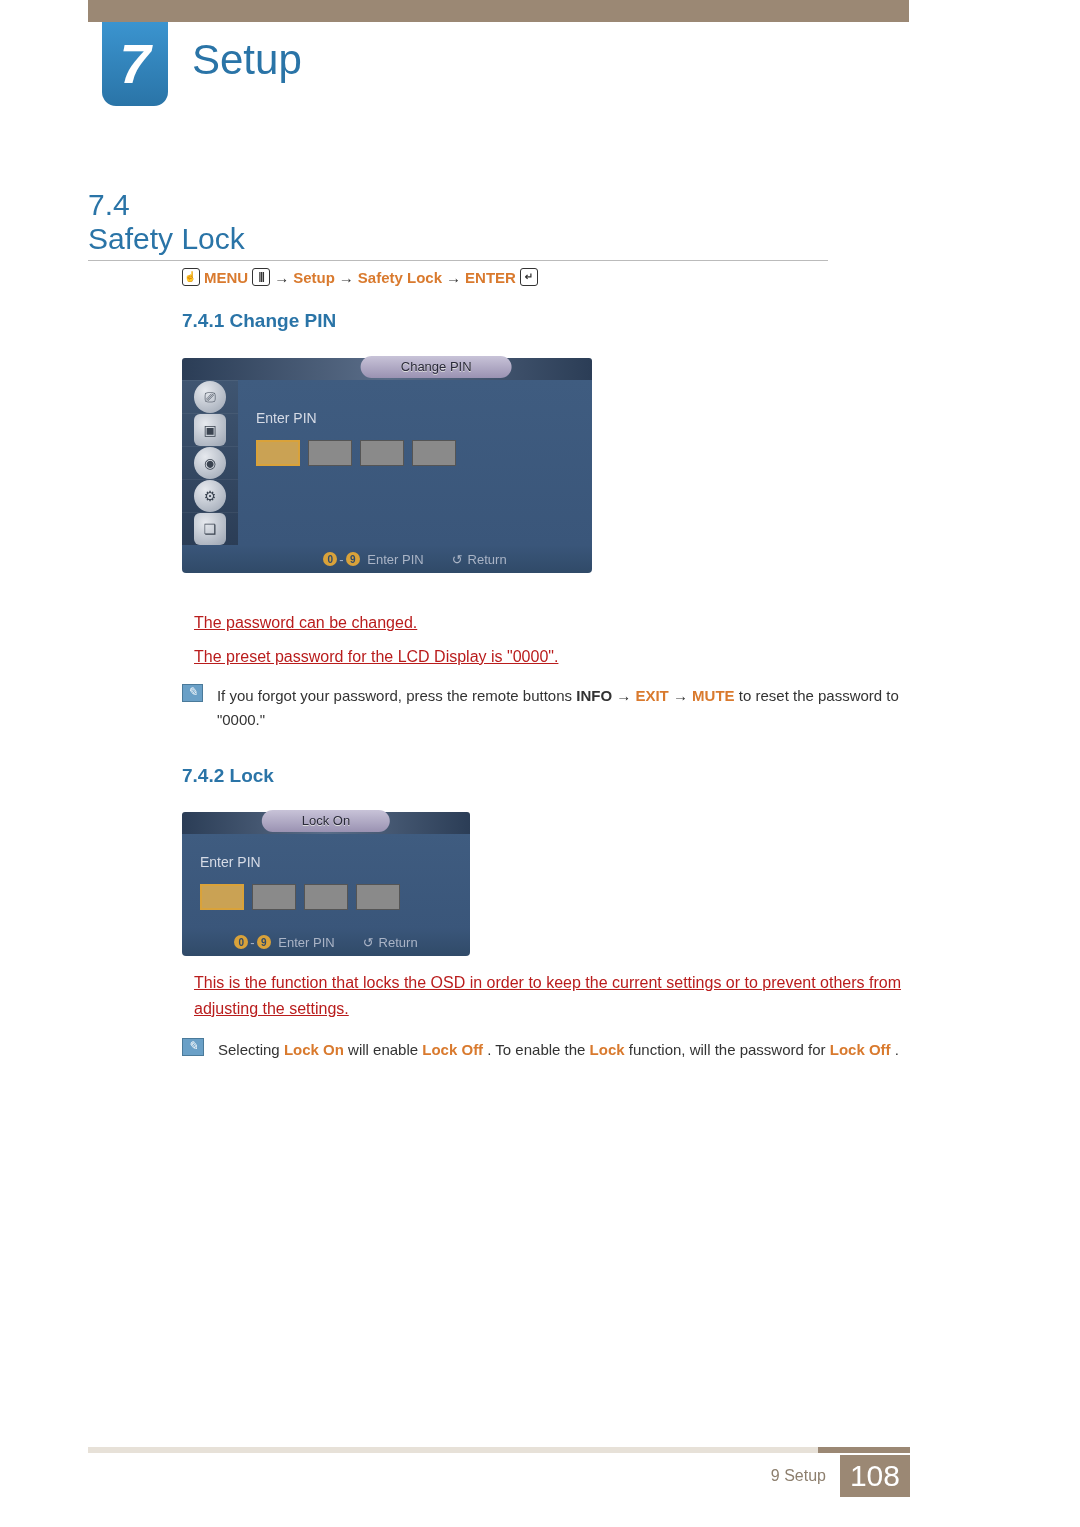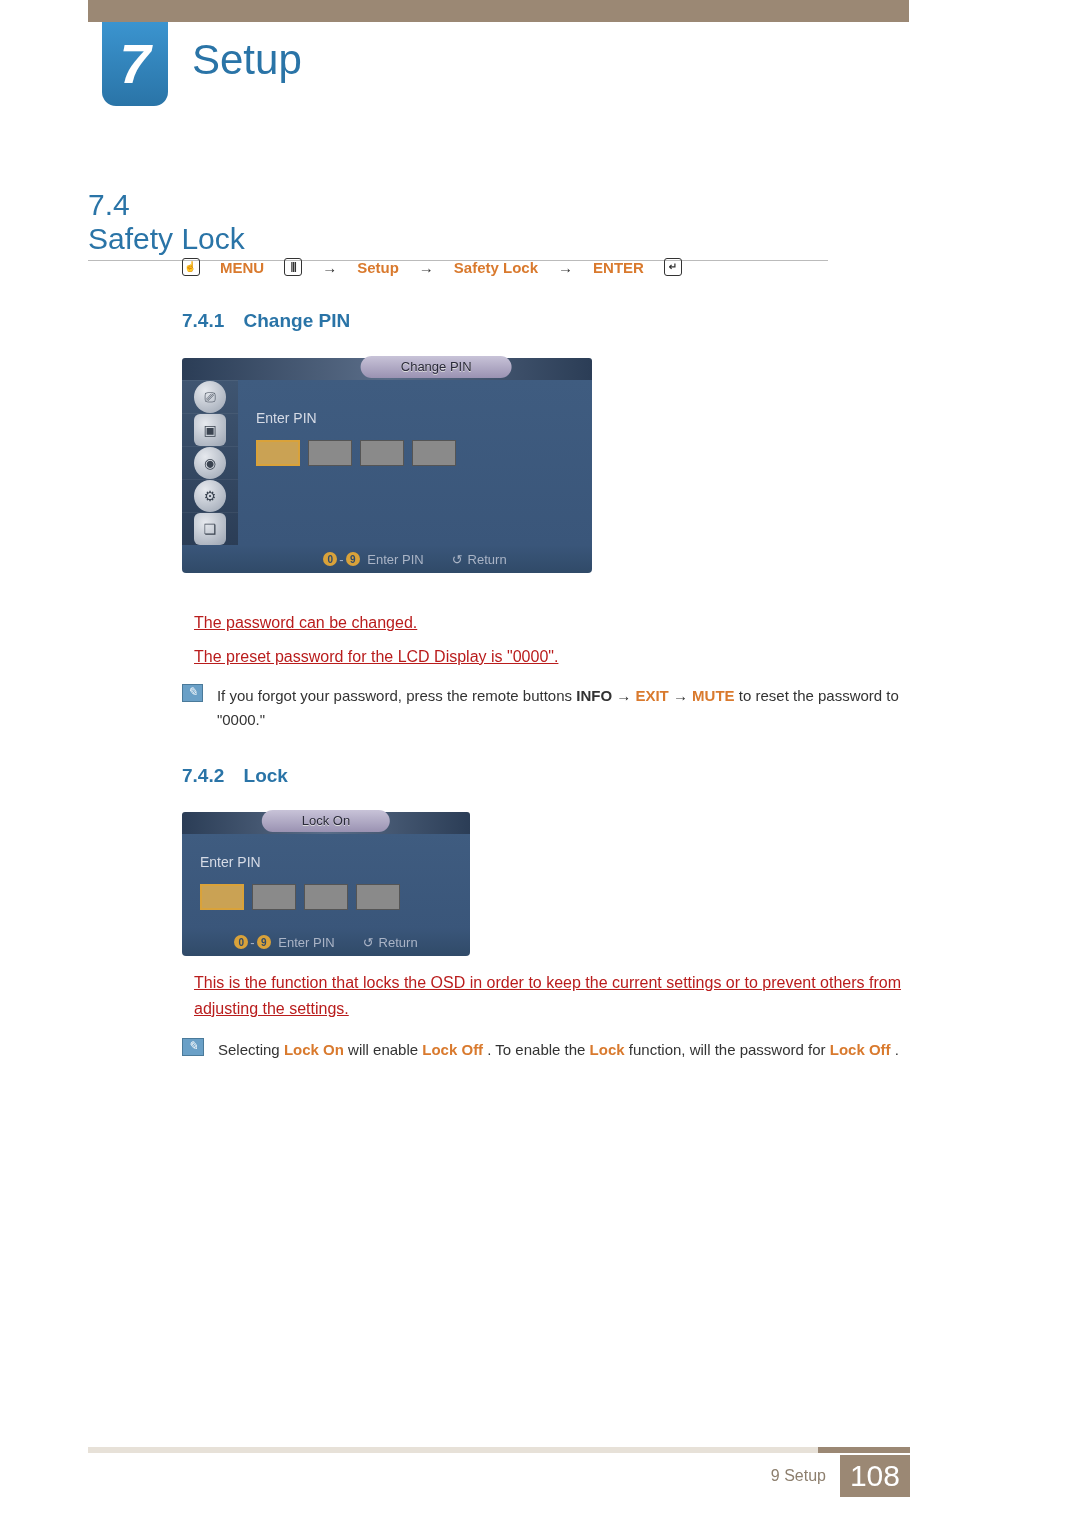--- a/index.html
+++ b/index.html
@@ -67,26 +67,26 @@
     font-size: 30px;
     font-weight: 400;
     display: inline-block;
     border-bottom: 1px solid #bbb;
     padding-bottom: 4px;
     width: 740px;
   }
   
   .breadcrumb {
     position: absolute;
-    top: 258px;
+    top: 268px;
     left: 182px;
     font-size: 15px;
     display: flex;
     align-items: center;
-    gap: 20px;
+    gap: 4px;
     flex-wrap: wrap;
   }
   .breadcrumb .k-orange { color: #d97a2e; font-weight: bold; }
   .breadcrumb .arrow { color: #333; }
   .icon-box {
     display: inline-flex;
     align-items: center;
     justify-content: center;
     border: 1px solid #333;
     border-radius: 3px;
@@ -100,21 +100,21 @@
   
   .subheader {
     position: absolute;
     left: 182px;
     color: #2a74a7;
     font-size: 19px;
     font-weight: bold;
   }
   .sub-741 { top: 310px; }
   .sub-742 { top: 765px; }
-  .subheader .num { margin-right: 14px; }
+  .subheader .num { }
 
   
   .osd1 {
     position: absolute;
     left: 182px;
     top: 358px;
     width: 410px;
   }
   .osd-bar {
     height: 22px;

